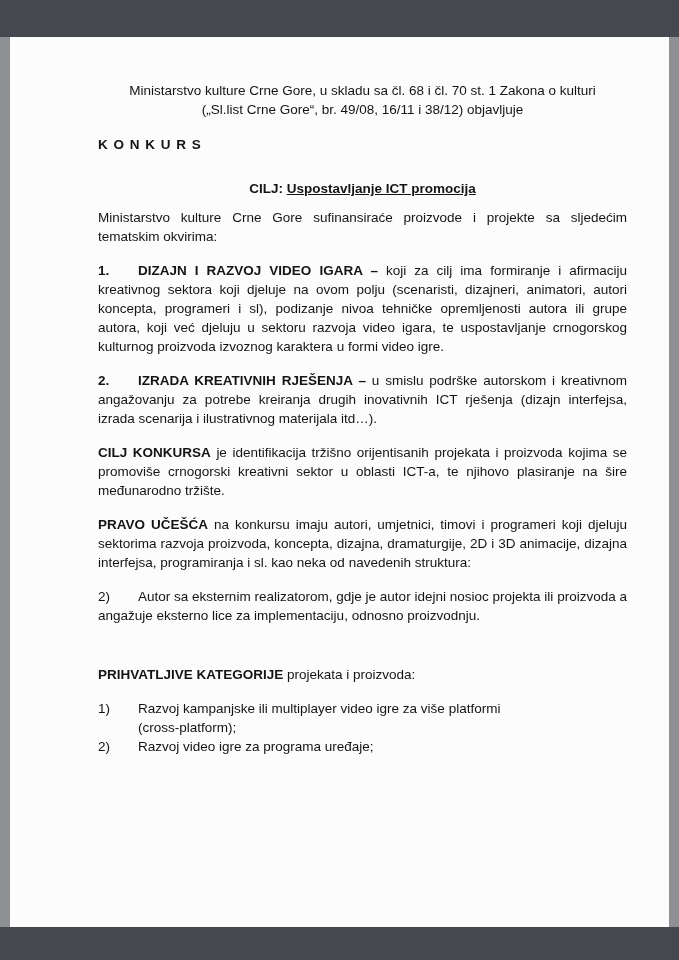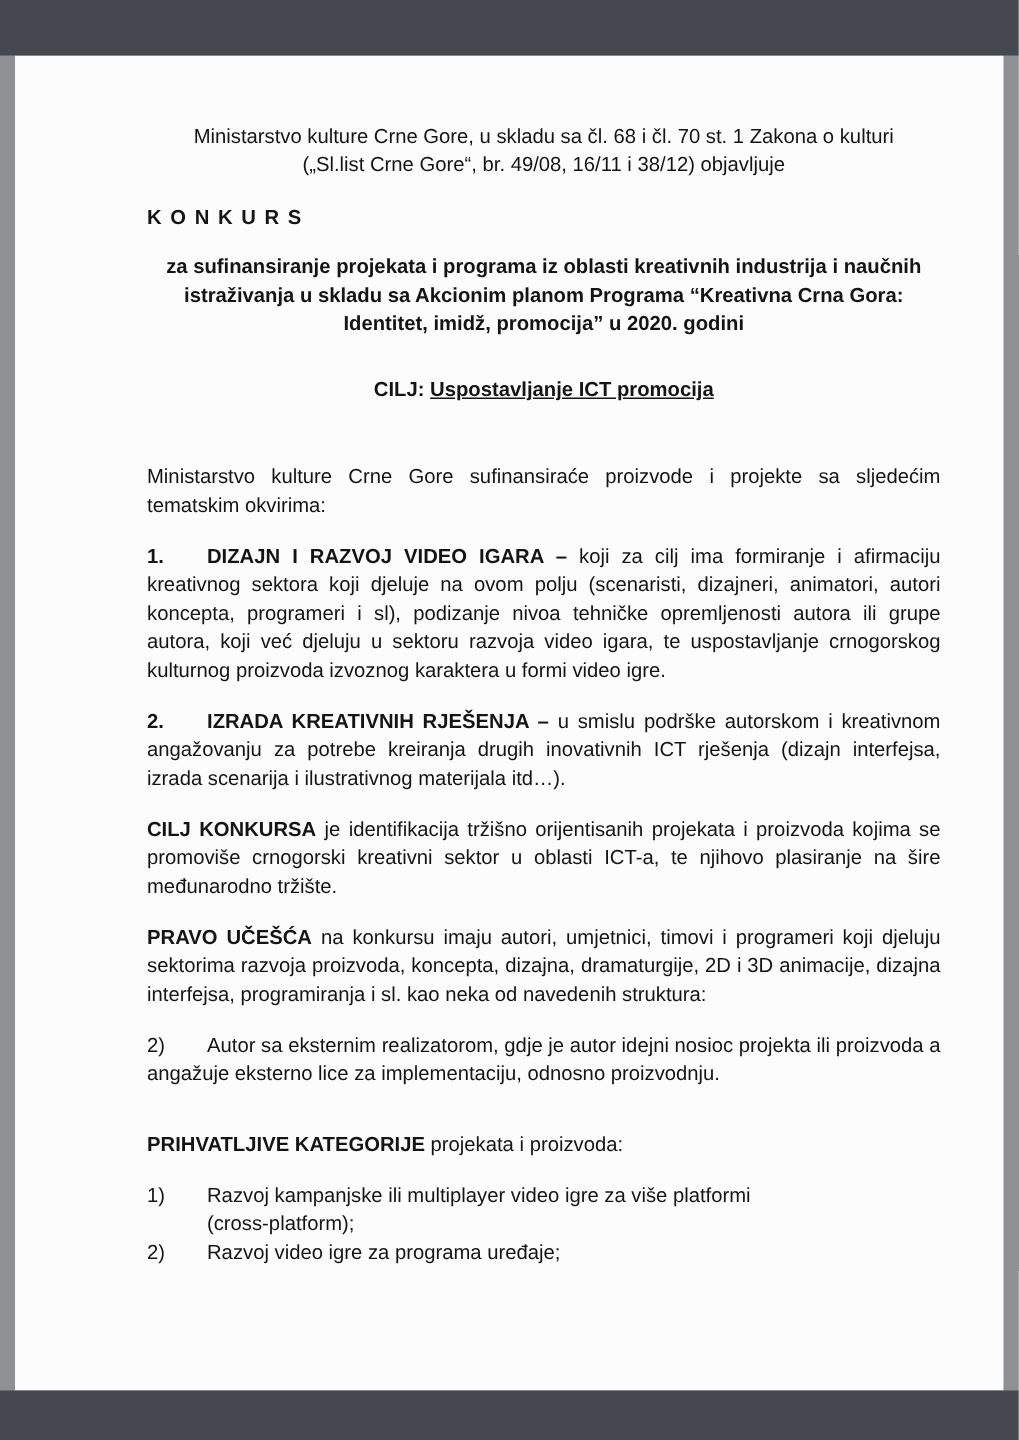--- a/index.html
+++ b/index.html
@@ -23,47 +23,46 @@
     font-size: 13.5px;
     line-height: 19px;
     overflow: hidden;
   }
   .center { text-align: center; }
   .bold { font-weight: bold; }
   .underline { text-decoration: underline; }
   .doc-title { text-align: left; font-weight: bold; margin-top: 16px; letter-spacing: 1px; }
   .doc-subtitle { text-align: center; font-weight: bold; margin-top: 14px; }
   .tema-line { text-align: center; font-weight: bold; margin-top: 25px; }
-  .intro { margin-top: 39px; text-align: justify; }
+  .intro { margin-top: 10px; text-align: justify; }
   .para { margin-top: 15px; text-align: justify; }
   .num { display: inline-block; width: 40px; }
   .plain-list { margin-top: 15px; }
   .plain-list .item { text-align: justify; }
   .hang-list { margin-top: 15px; }
   .hang-item { display: flex; }
   .hang-item .num { flex: 0 0 40px; }
   .hang-item .body { flex: 1; }
-  .prihv { margin-top: 28px; text-align: justify; }
+  .prihv { margin-top: 40px; text-align: justify; }
 </style>
 </head>
 <body>
 
 <div class="viewport">
   <div class="bar top"></div>
 
   <div class="page">
 
     <p class="center">
       <span>Ministarstvo kulture Crne Gore, u skladu sa čl. 68 i čl. 70 st. 1 Zakona o kulturi</span><br>
       <span>(„Sl.list Crne Gore“, br. 49/08, 16/11 i 38/12) objavljuje</span>
     </p>
 
     <p class="doc-title">K O N K U R S</p>
 
-    <p class="doc-subtitle">za sufinansiranje projekata i programa iz oblasti kreativnih industrija i naučnih istraživanja u skladu sa Akcionim planom Programa “Kreativna Crna Gora: Identitet, imidž, promocija” u 2020. godini</p>
 
     <p class="tema-line">
       <span>CILJ:</span>
       <span class="underline">Uspostavljanje ICT promocija</span>
     </p>
 
     <p class="intro">Ministarstvo kulture Crne Gore sufinansiraće proizvode i projekte sa sljedećim tematskim okvirima:</p>
 
     <p class="para">
       <span class="num bold">1.</span><b>DIZAJN I RAZVOJ VIDEO IGARA –</b>

